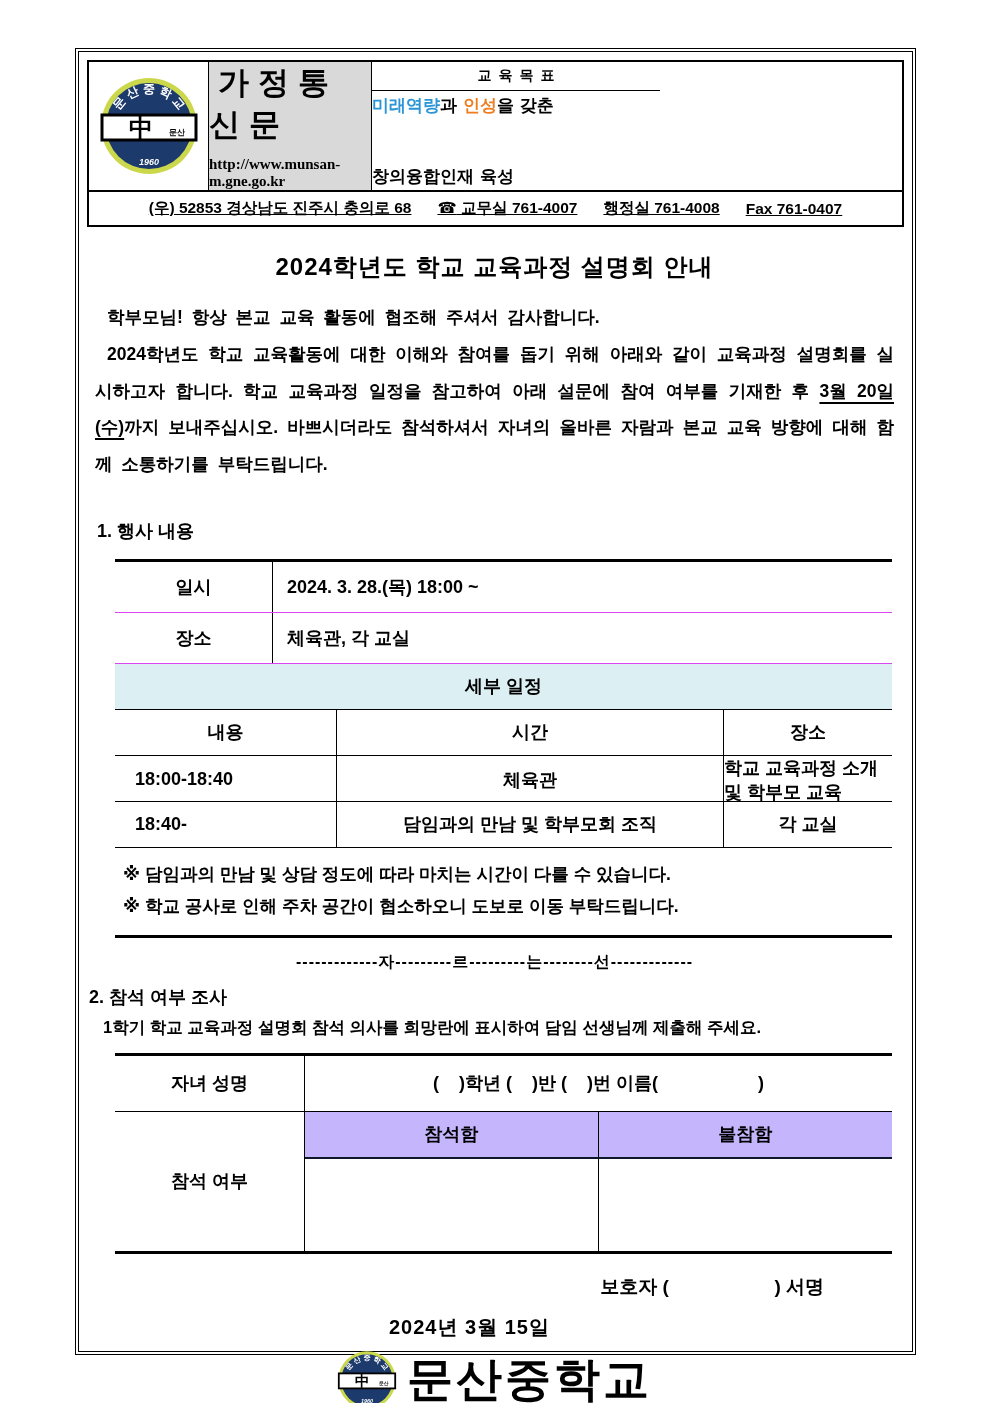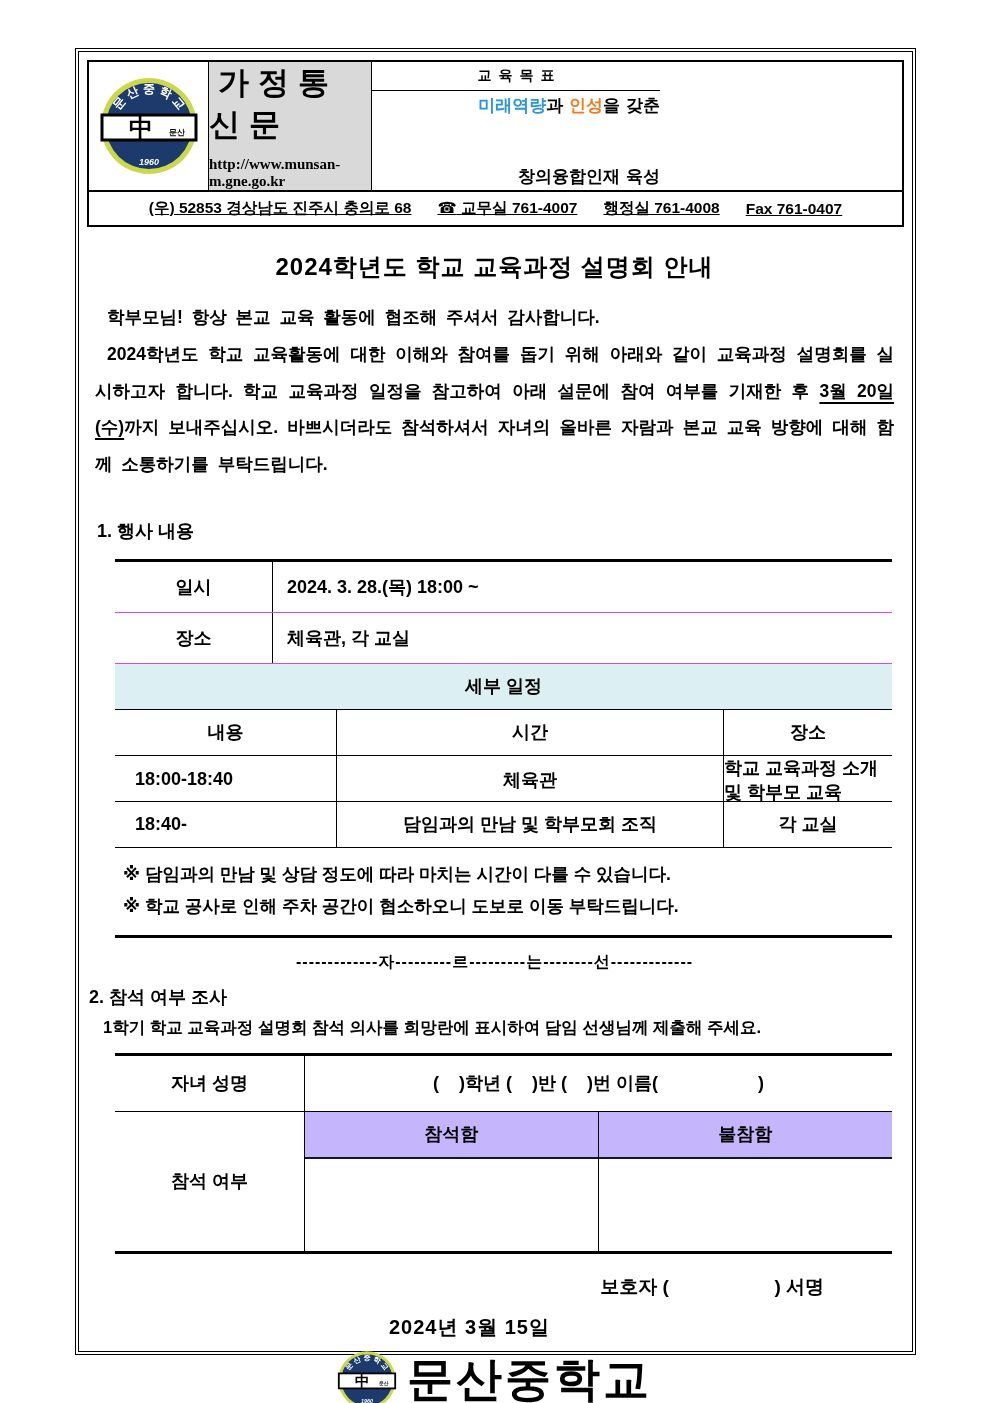--- a/index.html
+++ b/index.html
@@ -29,21 +29,21 @@
     justify-content:center; font-size:17px; letter-spacing:14px; text-indent:14px; }
   .motto-body { flex:1; display:flex; align-items:center; justify-content:center;
     color:#97c33c; font-size:25px; letter-spacing:1px; }
   .doctype-col { grid-row:1; background:#d9d9d9; border-right:1px solid #000;
     display:flex; flex-direction:column; align-items:center; justify-content:center; gap:10px;font-family:Liberation Serif, serif; }
   .doctype-title { font-size:31px; letter-spacing:9px; text-indent:9px; }
   .doctype-url { font-size:15px; letter-spacing:0; }
   .goal-col { grid-row:1; display:flex; flex-direction:column; }
   .goal-head { height:28px; border-bottom:1px solid #000; display:flex; align-items:center;
     justify-content:center; font-size:14px; letter-spacing:7px; text-indent:7px; }
-  .goal-body { flex:1; display:flex; flex-direction:column; align-items:flex-end;
+  .goal-body { flex:1; display:flex; flex-direction:column; align-items:flex-start;
     justify-content:center; font-size:17px; line-height:1.55;
     font-family:"DejaVu Serif","Liberation Serif",serif; font-weight:bold;gap:44px; }
   .goal-blue { color:#2b95d5; } .goal-orange { color:#ee7d20; }
   .staff-row { height:30px; border-top:1px solid #000; display:grid; grid-template-columns:85px 1fr; }
   .staff-label { border-right:1px solid #000; display:flex; align-items:center; justify-content:center;
     font-size:14px; letter-spacing:5px; text-indent:5px; }
   .staff-value { display:flex; align-items:center; justify-content:center;
     color:#1515e0; font-size:16px; letter-spacing:2px; }
   .addr-row { grid-column:1 / -1; border-top:2px solid #000; height:33px;
     display:flex; align-items:center; justify-content:center; gap:26px; font-size:15.5px;text-decoration:underline; }

